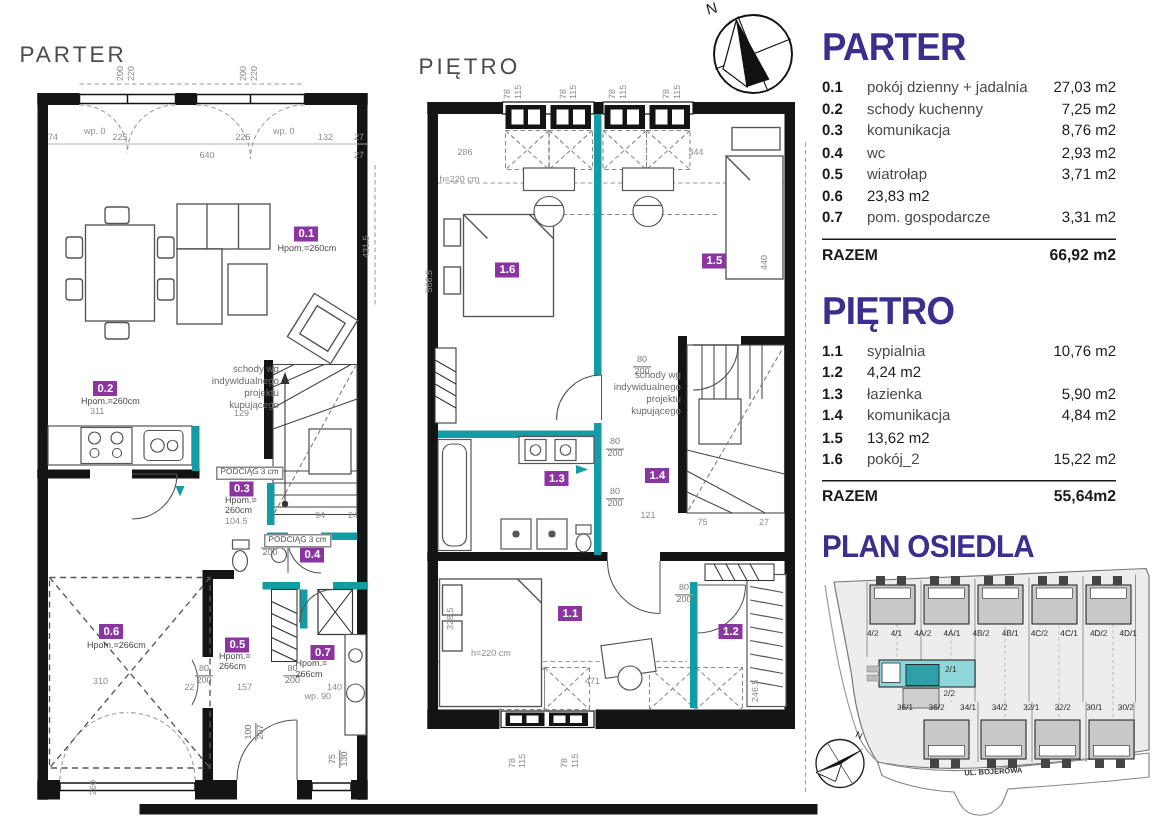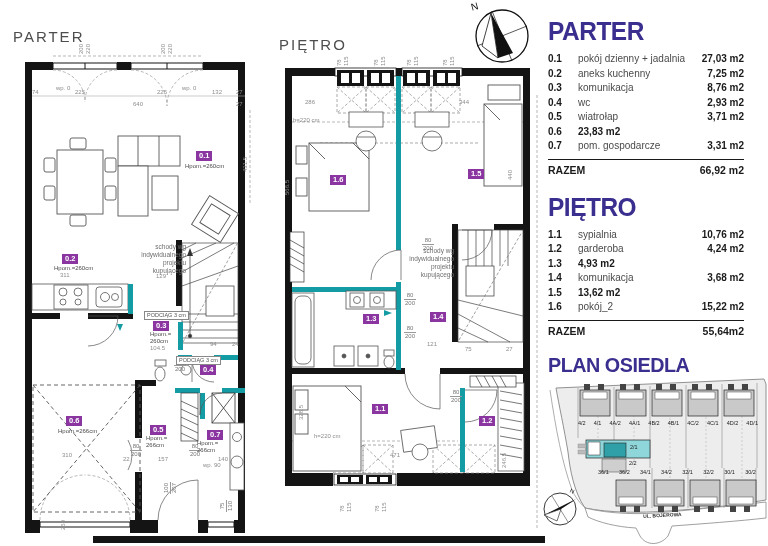--- a/index.html
+++ b/index.html
@@ -16,21 +16,21 @@
   .frac span{display:block;padding:0 1px}
   .frac span + span{border-top:1px solid #999}
   .note{position:absolute;font-size:6.5px;color:#6e6e6e;line-height:1.25;z-index:5}
   .note.right{text-align:right}
   .note.box{border:1px solid #888;background:#fff;padding:0 2px;font-size:5.5px;color:#555;white-space:nowrap}
   .sidebar{position:absolute;left:548px;top:16px;width:210px;z-index:6}
   .lg-title{font-size:26px;font-weight:700;color:#3A2E8E;letter-spacing:-0.5px;transform:scaleX(.94);transform-origin:left;margin-bottom:5px;white-space:nowrap}
   .lg-rows{width:196px}
   .lg-row{display:grid;grid-template-columns:30px 1fr auto;font-size:10px;line-height:14.5px;color:#4a4a4a}
   .lg-row .no{font-weight:700;color:#1a1a1a}
-  .lg-row .area{font-weight:700;color:#1a1a1a}
+  .lg-row .area{font-weight:400;color:#1a1a1a}
   .lg-total{display:flex;justify-content:space-between;border-top:1.5px solid #1a1a1a;margin-top:5px;padding-top:4px;font-weight:700;font-size:10.5px;color:#1a1a1a;width:196px}
   .gap1{height:16px}
   .site-title{margin-top:0}
   .lots{position:absolute;display:flex;justify-content:space-between;z-index:7}
   .lot{font-size:5.5px;color:#222;white-space:nowrap}
   .lot-single{position:absolute;font-size:5.5px;color:#222;z-index:7;white-space:nowrap}
   .street{position:absolute;font-size:5px;font-weight:700;color:#333;transform:rotate(-3deg);z-index:7;white-space:nowrap}
   .north{position:absolute;color:#222;z-index:7}
   .north.top{font-size:10px;transform:rotate(-15deg)}
   .north.site{font-size:6px;transform:rotate(25deg)}
@@ -595,21 +595,21 @@
   <div class="lg-rows">
 
       <div class="lg-row">
         <span class="no">0.1</span>
         <span class="nm">pokój dzienny + jadalnia</span>
         <span class="area">27,03 m2</span>
       </div>
 
       <div class="lg-row">
         <span class="no">0.2</span>
-        <span class="nm">aneks kuchenny</span>
+        <span class="nm">schody kuchenny</span>
         <span class="area">7,25 m2</span>
       </div>
 
       <div class="lg-row">
         <span class="no">0.3</span>
         <span class="nm">komunikacja</span>
         <span class="area">8,76 m2</span>
       </div>
 
       <div class="lg-row">
@@ -644,33 +644,33 @@
   <div class="lg-rows">
 
       <div class="lg-row">
         <span class="no">1.1</span>
         <span class="nm">sypialnia</span>
         <span class="area">10,76 m2</span>
       </div>
 
       <div class="lg-row">
         <span class="no">1.2</span>
-        <span class="nm">garderoba</span>
         <span class="area">4,24 m2</span>
       </div>
 
       <div class="lg-row">
         <span class="no">1.3</span>
-        <span class="area">4,93 m2</span>
+        <span class="nm">łazienka</span>
+        <span class="area">5,90 m2</span>
       </div>
 
       <div class="lg-row">
         <span class="no">1.4</span>
         <span class="nm">komunikacja</span>
-        <span class="area">3,68 m2</span>
+        <span class="area">4,84 m2</span>
       </div>
 
       <div class="lg-row">
         <span class="no">1.5</span>
         <span class="area">13,62 m2</span>
       </div>
 
       <div class="lg-row">
         <span class="no">1.6</span>
         <span class="nm">pokój_2</span>

